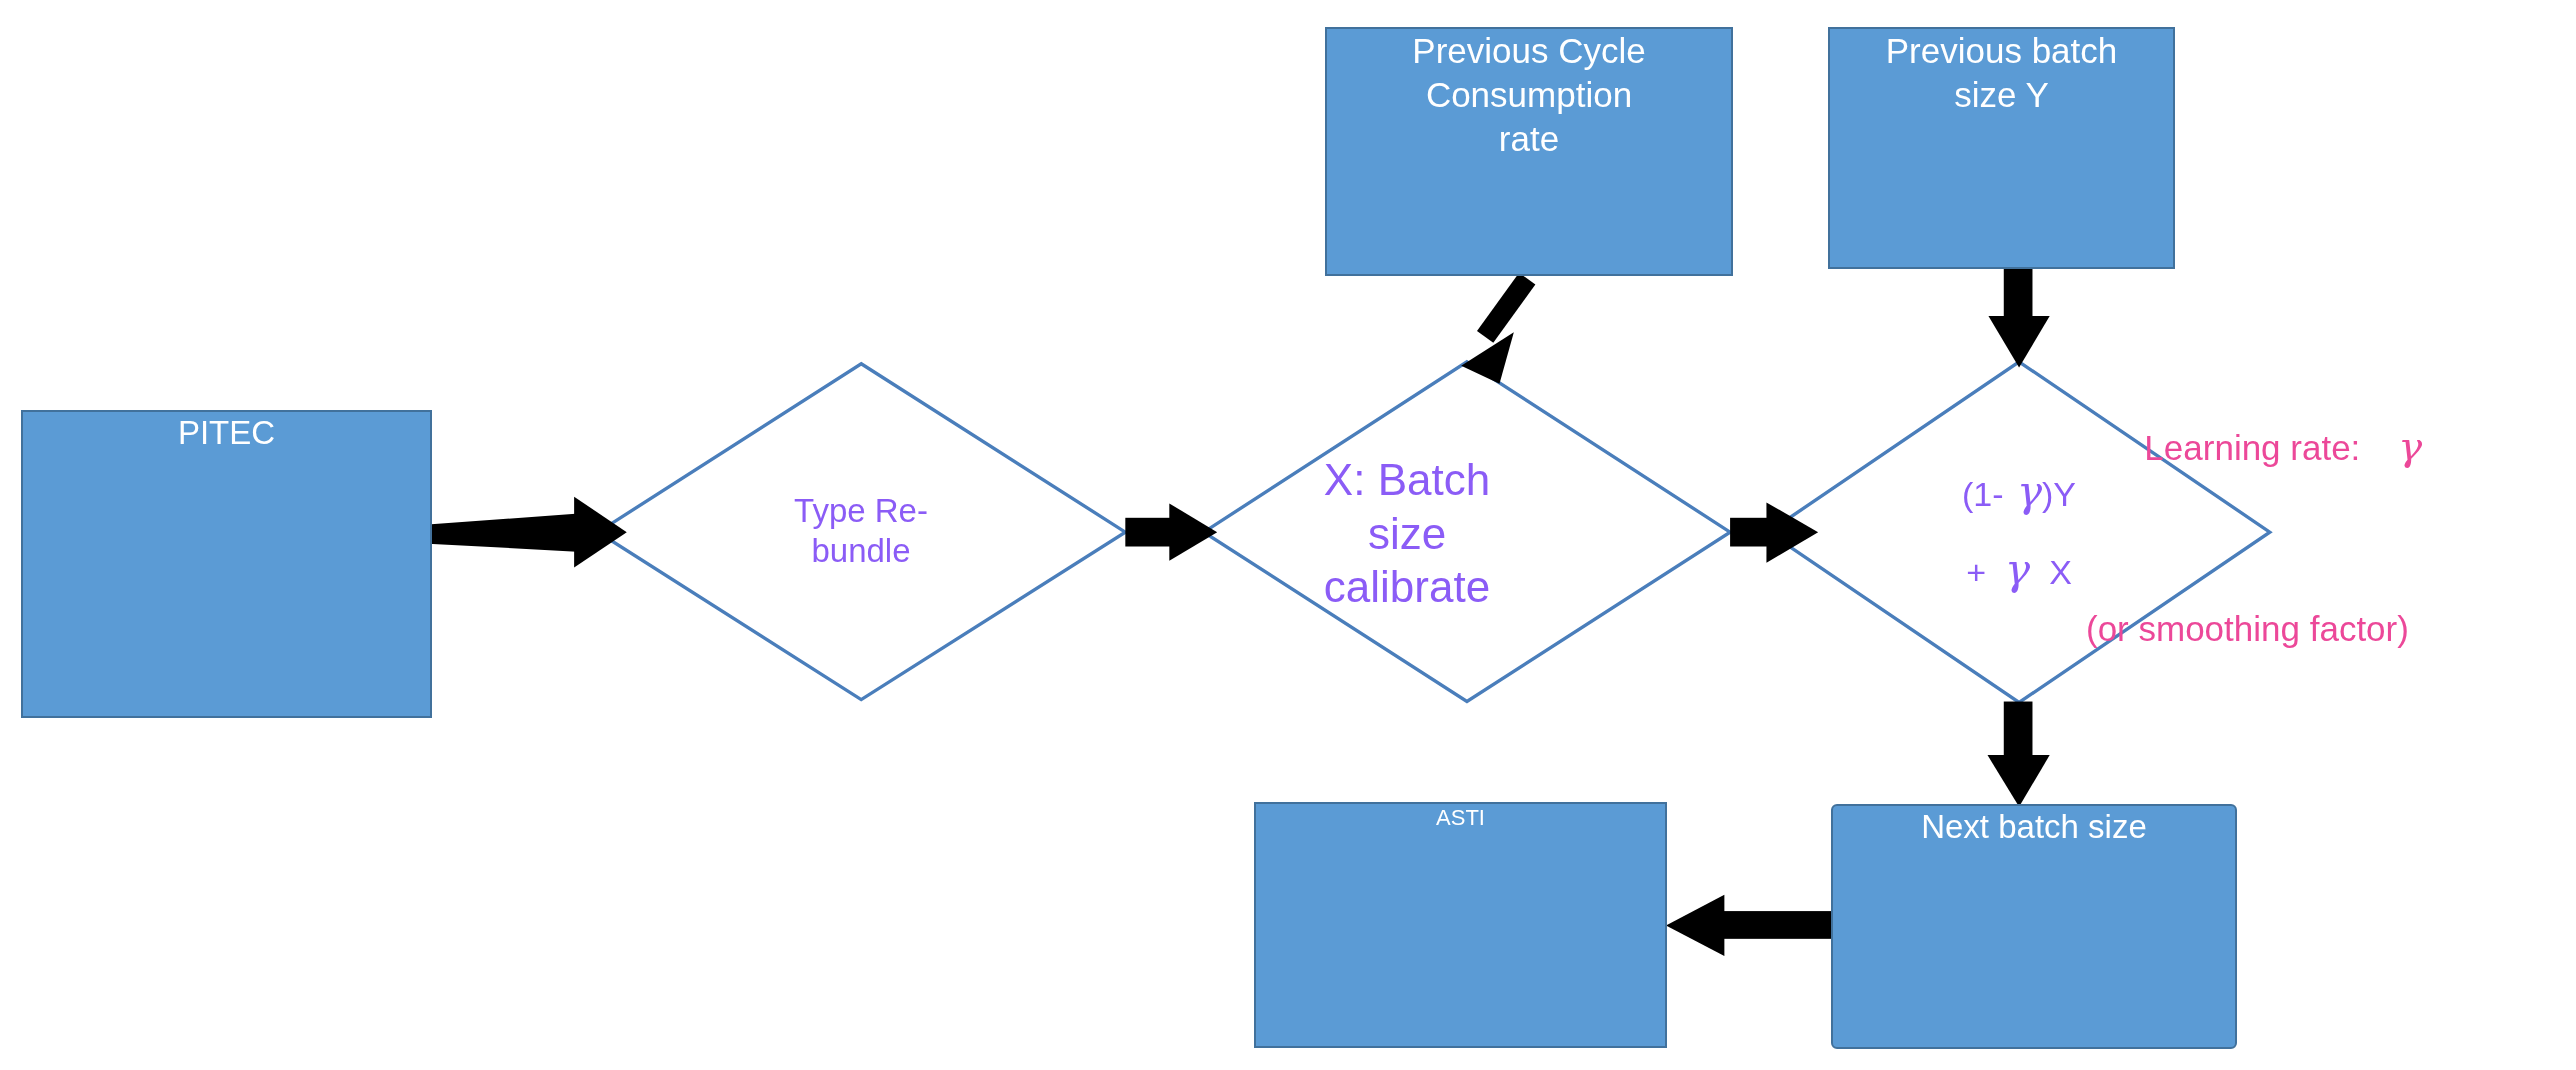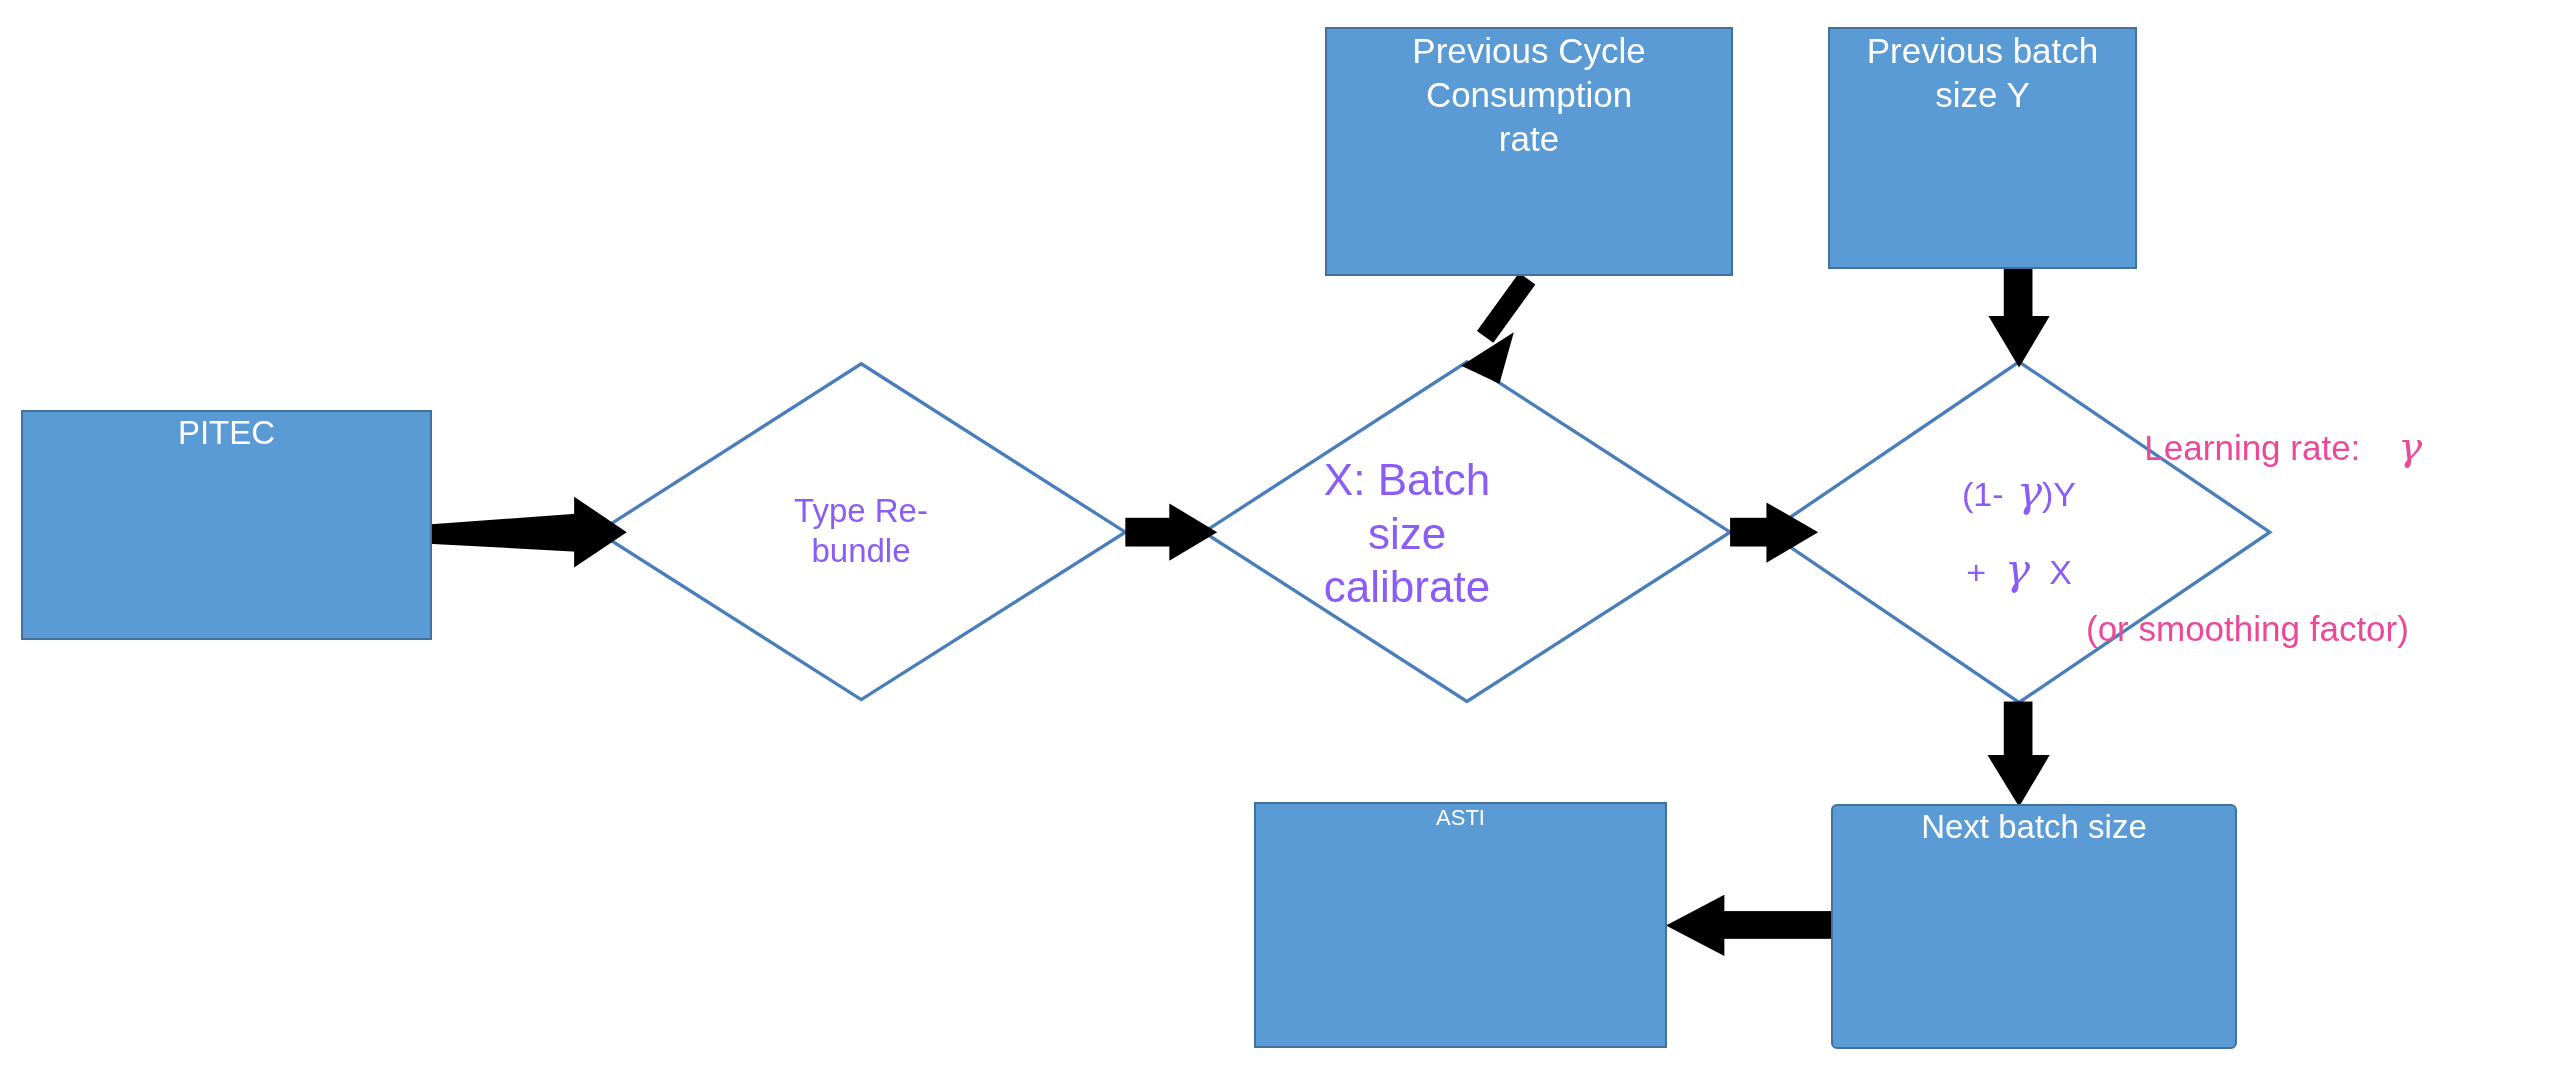--- a/index.html
+++ b/index.html
@@ -93,31 +93,31 @@
       <rect x="2094" y="733" width="30" height="64" fill="#000000"></rect>
       <polygon points="2077,789 2142,789 2110,843" fill="#000000"></polygon>
     </g>
 
     <g>
       <rect x="1790" y="952" width="130" height="29" fill="#000000"></rect>
       <polygon points="1802,935 1802,999 1741,967" fill="#000000"></polygon>
     </g>
   </svg>
 
-  <div class="node proc-box" style="left:21px;top:410px;width:411px;height:230px;font-size:33px;">
+  <div class="node proc-box" style="left:21px;top:410px;width:411px;height:308px;font-size:33px;">
     <span>PITEC</span>
   </div>
 
   <div class="node proc-box" style="left:1325px;top:27px;width:408px;height:249px;font-size:35px;">
     <span>Previous  Cycle
 Consumption
 rate</span>
   </div>
 
-  <div class="node proc-box" style="left:1828px;top:27px;width:309px;height:242px;font-size:35px;">
+  <div class="node proc-box" style="left:1828px;top:27px;width:347px;height:242px;font-size:35px;">
     <span>Previous batch
 size Y</span>
   </div>
 
   <div class="node proc-box" style="left:1254px;top:802px;width:413px;height:246px;font-size:22px;">
     <span>ASTI</span>
   </div>
 
   <div class="node proc-box" style="left:1831px;top:804px;width:406px;height:245px;font-size:33px;border-radius:6px;">
     <span>Next batch size</span>

